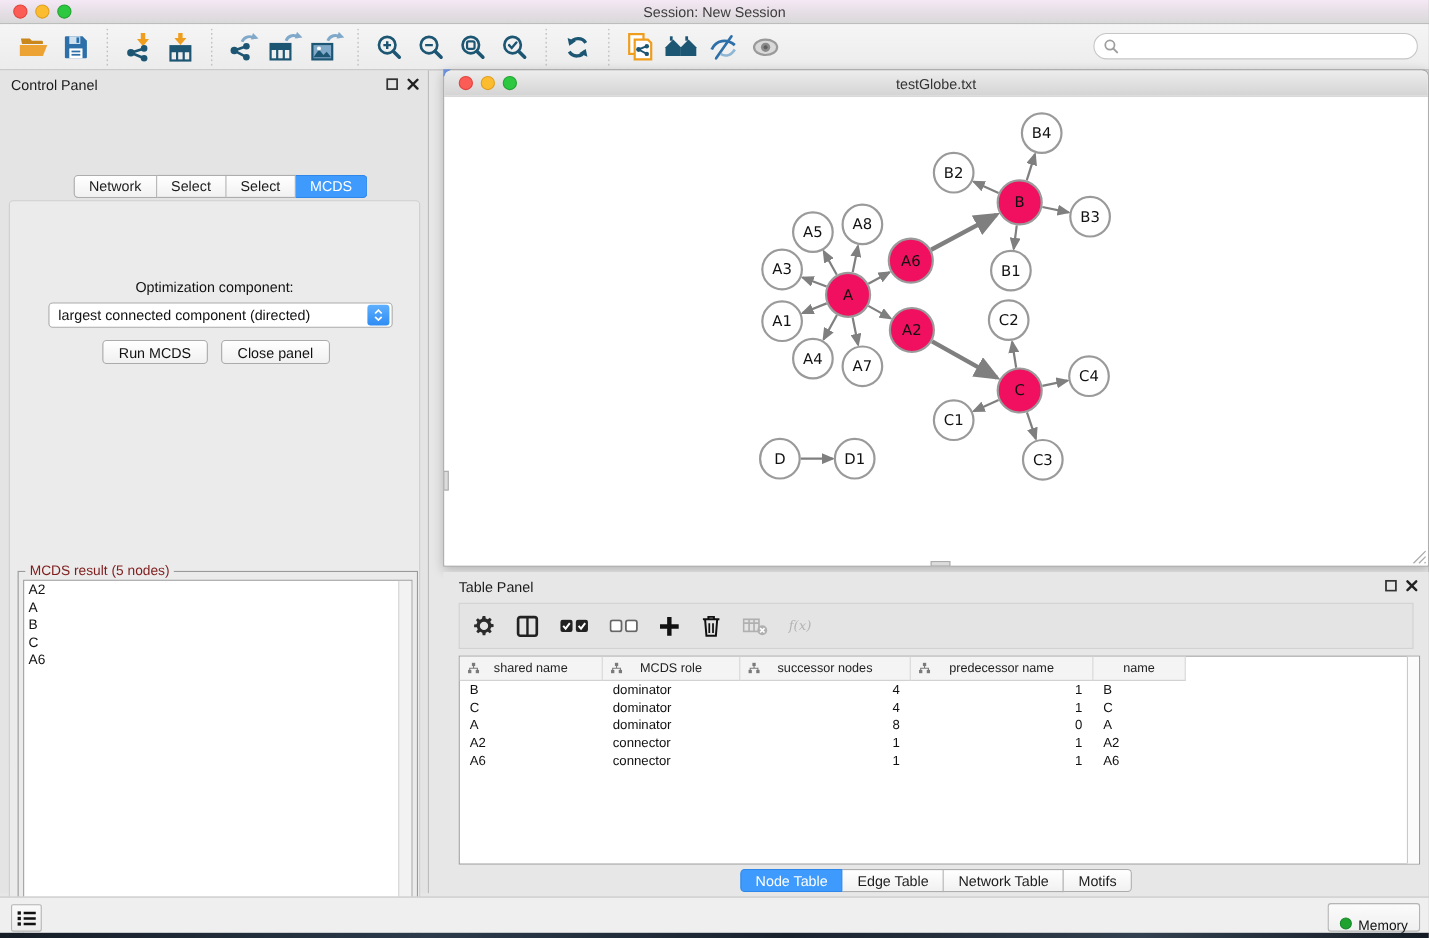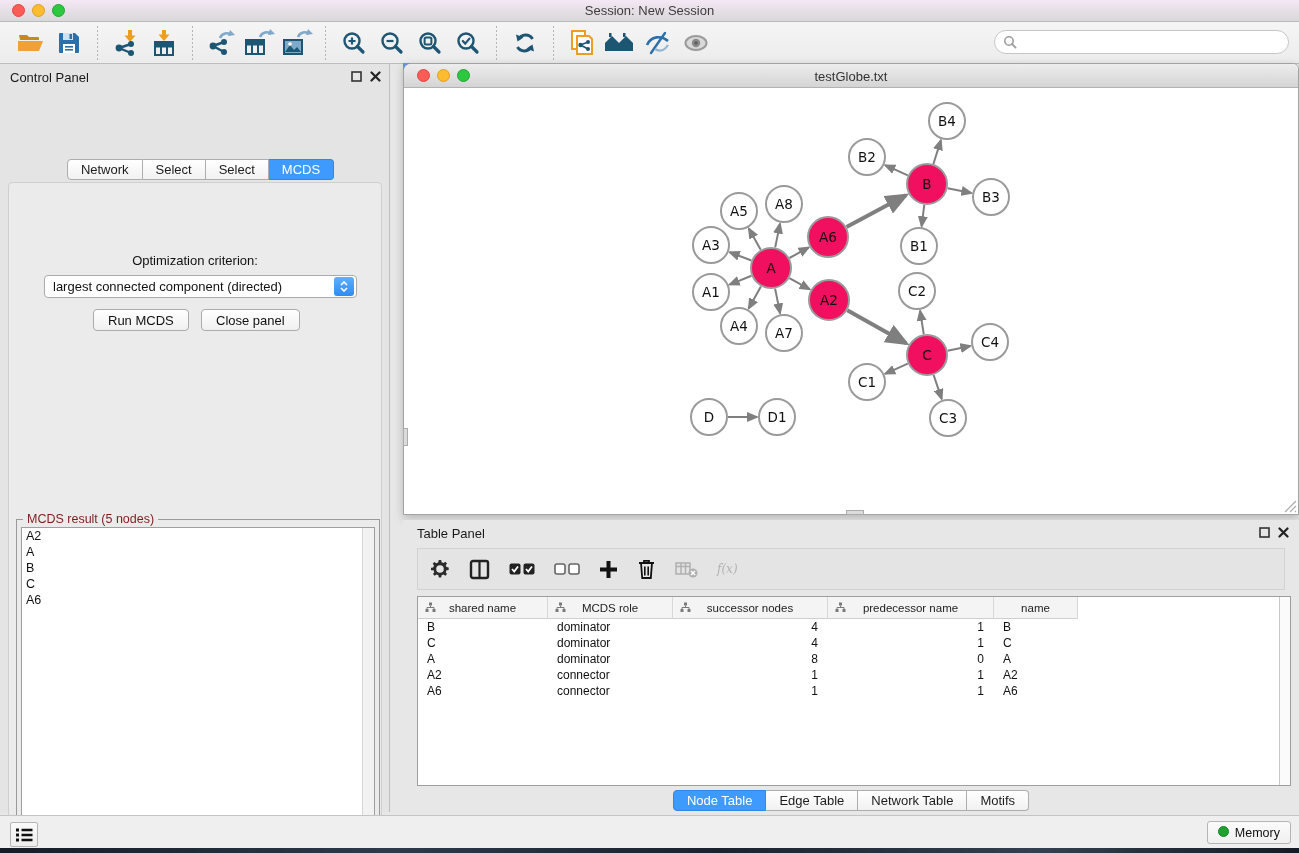--- a/index.html
+++ b/index.html
@@ -113,21 +113,21 @@
   .table-tabs { position:absolute; left:0; right:0; top:270px; display:flex; justify-content:center; }
 
   
   .statusbar { position:absolute; left:0; top:815px; width:1299px; height:33px;
     background:#efefef; border-top:1px solid #c4c4c4; }
   .list-btn { position:absolute; left:10px; top:6px; width:28px; height:25px;
     background:linear-gradient(#fafafa,#ededed); border:1px solid #b5b5b5; border-radius:2px;
     display:flex; align-items:center; justify-content:center; }
   .memory-btn { position:absolute; right:8px; top:5px; height:23px;
     background:linear-gradient(#fbfbfb,#f0f0f0); border:1px solid #b5b5b5; border-radius:3px;
-    display:flex; align-items:flex-start; padding:4px 10px; gap:6px; font-size:12.5px; color:#111; }
+    display:flex; align-items:flex-start; padding:12px 10px; gap:6px; font-size:12.5px; color:#111; }
   .memory-dot { width:11px; height:11px; border-radius:50%; background:#1fa32e; border:1px solid #16862a; }
   .desktop-strip { position:absolute; left:0; top:848px; width:1299px; height:5px;
     background:linear-gradient(90deg,#151c26,#2c3a4a 30%,#1a222e 55%,#33404f 80%,#141b24); }
 </style>
 </head>
 <body>
 
 <div class="app">
 
   <div class="titlebar">
@@ -299,21 +299,21 @@
           </svg>
       </div>
     </div>
     <div class="control-tabs seg">
         <div class="seg-btn">Network</div>
         <div class="seg-btn">Select</div>
         <div class="seg-btn">Select</div>
         <div class="seg-btn active">MCDS</div>
       </div>
     <div class="cp-inner">
-      <div class="opt-label">Optimization criterion:</div>
+      <div class="opt-label">Optimization component:</div>
       <div class="criterion">
         <div class="val">largest connected component (directed)</div>
         <div class="stepper">
           <svg width="8" height="5" viewBox="0 0 8 5">
               <path d="M1 4l3-3 3 3" stroke="#fff" stroke-width="1.6" fill="none"></path>
             </svg>
           <svg width="8" height="5" viewBox="0 0 8 5">
               <path d="M1 1l3 3 3-3" stroke="#fff" stroke-width="1.6" fill="none"></path>
             </svg>
         </div>

